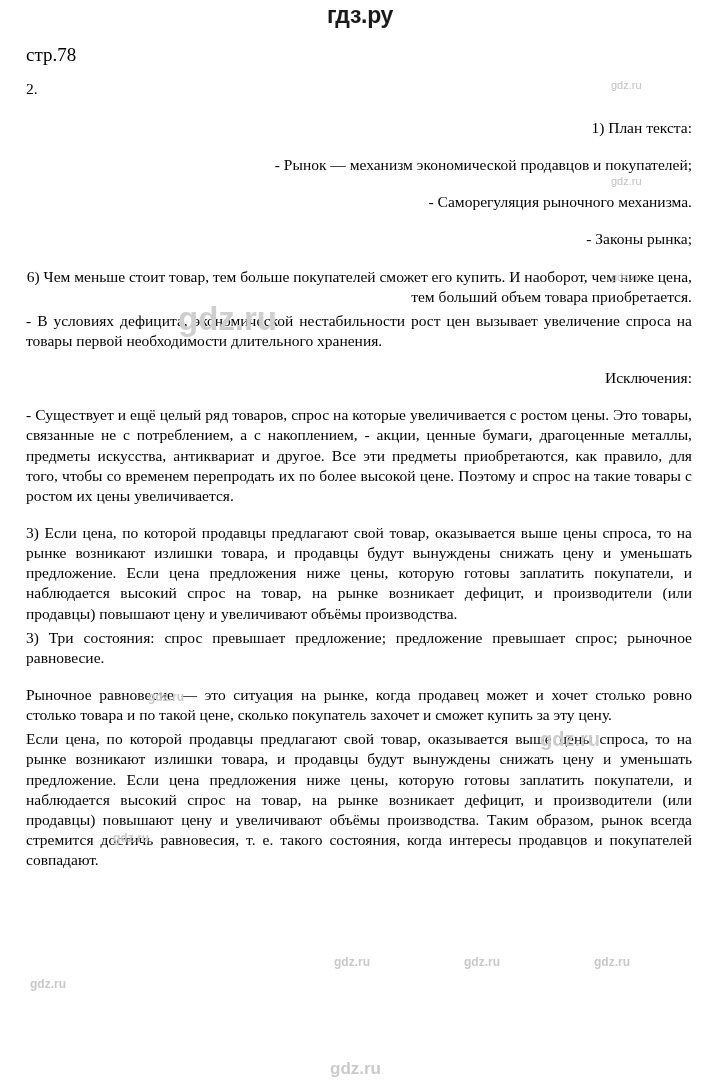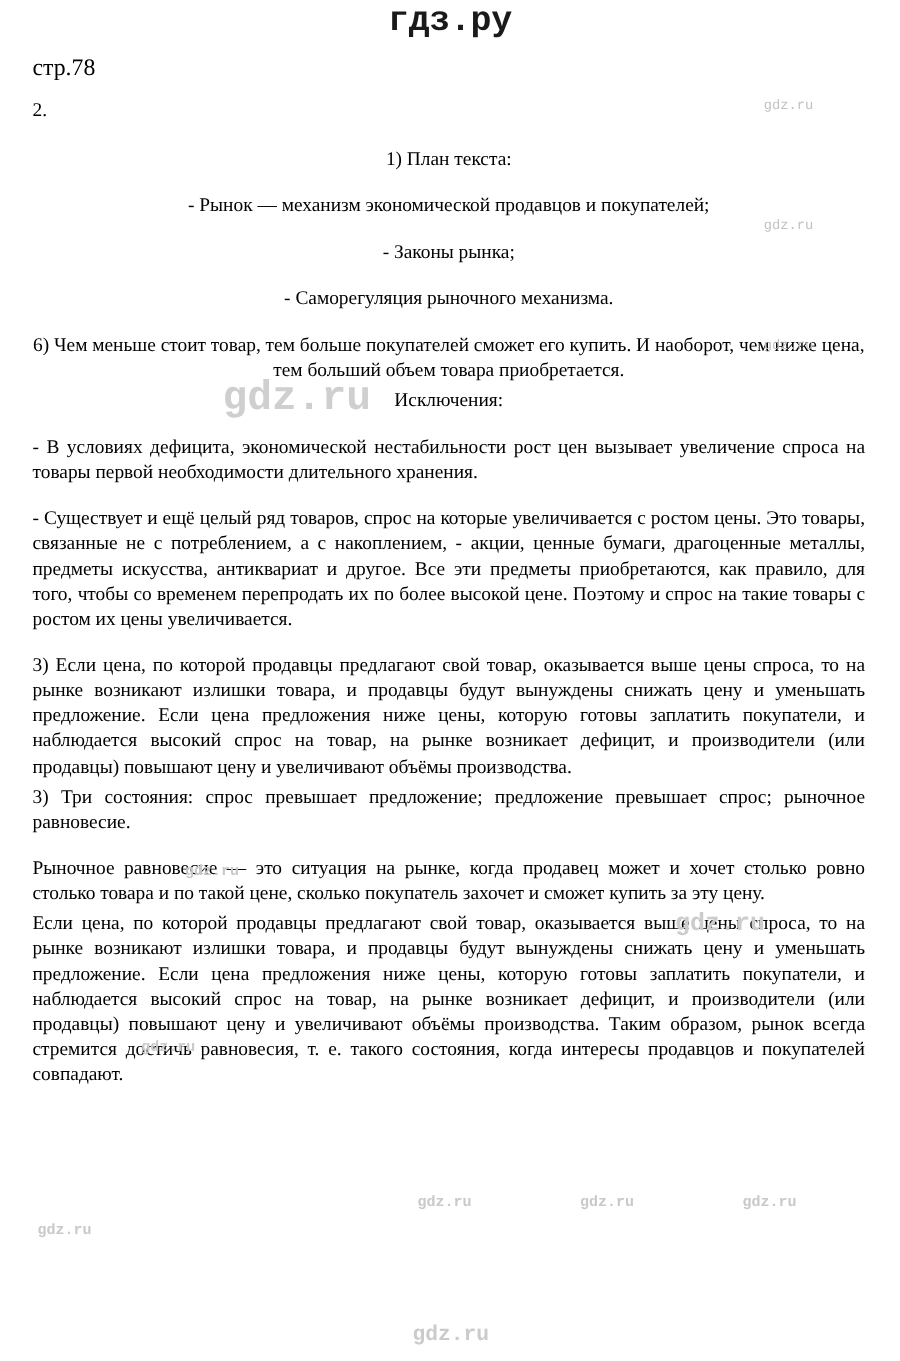--- a/index.html
+++ b/index.html
@@ -19,22 +19,22 @@
     position: relative;
     width: 720px;
     height: 1089px;
   }
   .site-logo {
     position: absolute;
     top: 2px;
     left: 0;
     width: 720px;
     text-align: center;
-    font-family: Liberation Mono, monospace;
-    font-size: 28px;
+    font-family: Liberation Sans, sans-serif;
+    font-size: 23px;
     font-weight: bold;
     color: #1a1a1a;
     letter-spacing: -0.3px;
   }
   .content {
     position: absolute;
     top: 44px;
     left: 26px;
     width: 666px;
   }
@@ -47,28 +47,28 @@
     font-size: 15.5px;
     margin: 0 0 20px 0;
   }
   p.para {
     margin: 0 0 17px 0;
     font-size: 15.5px;
     line-height: 1.30;
     text-align: justify;
   }
   p.para.plain {
-    text-align: center;
+    text-align: right;
   }
   p.tight {
     margin-bottom: 4px;
   }
   .wm {
     position: absolute;
-    font-family: Liberation Mono, monospace;
+    font-family: Liberation Sans, sans-serif;
     color: #b9b9b9;
     pointer-events: none;
     user-select: none;
     font-weight: normal;
   }
   .wm-sm {
     font-size: 11px;
     color: #c2c2c2;
   }
   .wm-lg {
@@ -98,25 +98,25 @@
 <div class="page">
 
   <div class="site-logo">гдз.ру</div>
 
   <div class="content">
     <div class="page-ref">стр.78</div>
     <div class="task-num">2.</div>
 
     <p class="para plain">1) План текста:</p>
     <p class="para plain">- Рынок — механизм экономической продавцов и покупателей;</p>
+    <p class="para plain">- Саморегуляция рыночного механизма.</p>
     <p class="para plain">- Законы рынка;</p>
-    <p class="para plain">- Саморегуляция рыночного механизма.</p>
     <p class="para plain tight">6) Чем меньше стоит товар, тем больше покупателей сможет его купить. И наоборот, чем ниже цена, тем больший объем товара приобретается.</p>
+    <p class="para">- В условиях дефицита, экономической нестабильности рост цен вызывает увеличение спроса на товары первой необходимости длительного хранения.</p>
     <p class="para plain">Исключения:</p>
-    <p class="para">- В условиях дефицита, экономической нестабильности рост цен вызывает увеличение спроса на товары первой необходимости длительного хранения.</p>
     <p class="para">- Существует и ещё целый ряд товаров, спрос на которые увеличивается с ростом цены. Это товары, связанные не с потреблением, а с накоплением, - акции, ценные бумаги, драгоценные металлы, предметы искусства, антиквариат и другое. Все эти предметы приобретаются, как правило, для того, чтобы со временем перепродать их по более высокой цене. Поэтому и спрос на такие товары с ростом их цены увеличивается.</p>
     <p class="para tight">3) Если цена, по которой продавцы предлагают свой товар, оказывается выше цены спроса, то на рынке возникают излишки товара, и продавцы будут вынуждены снижать цену и уменьшать предложение. Если цена предложения ниже цены, которую готовы заплатить покупатели, и наблюдается высокий спрос на товар, на рынке возникает дефицит, и производители (или продавцы) повышают цену и увеличивают объёмы производства.</p>
     <p class="para">3) Три состояния: спрос превышает предложение; предложение превышает спрос; рыночное равновесие.</p>
     <p class="para tight">Рыночное равновесие — это ситуация на рынке, когда продавец может и хочет столько ровно столько товара и по такой цене, сколько покупатель захочет и сможет купить за эту цену.</p>
     <p class="para">Если цена, по которой продавцы предлагают свой товар, оказывается выше цены спроса, то на рынке возникают излишки товара, и продавцы будут вынуждены снижать цену и уменьшать предложение. Если цена предложения ниже цены, которую готовы заплатить покупатели, и наблюдается высокий спрос на товар, на рынке возникает дефицит, и производители (или продавцы) повышают цену и увеличивают объёмы производства. Таким образом, рынок всегда стремится достичь равновесия, т. е. такого состояния, когда интересы продавцов и покупателей совпадают.</p>
   </div>
 
   <div class="wm wm-sm" style="left:611px; top:79px;">gdz.ru</div>
   <div class="wm wm-sm" style="left:611px; top:175px;">gdz.ru</div>
   <div class="wm wm-sm" style="left:611px; top:271px;">gdz.ru</div>

